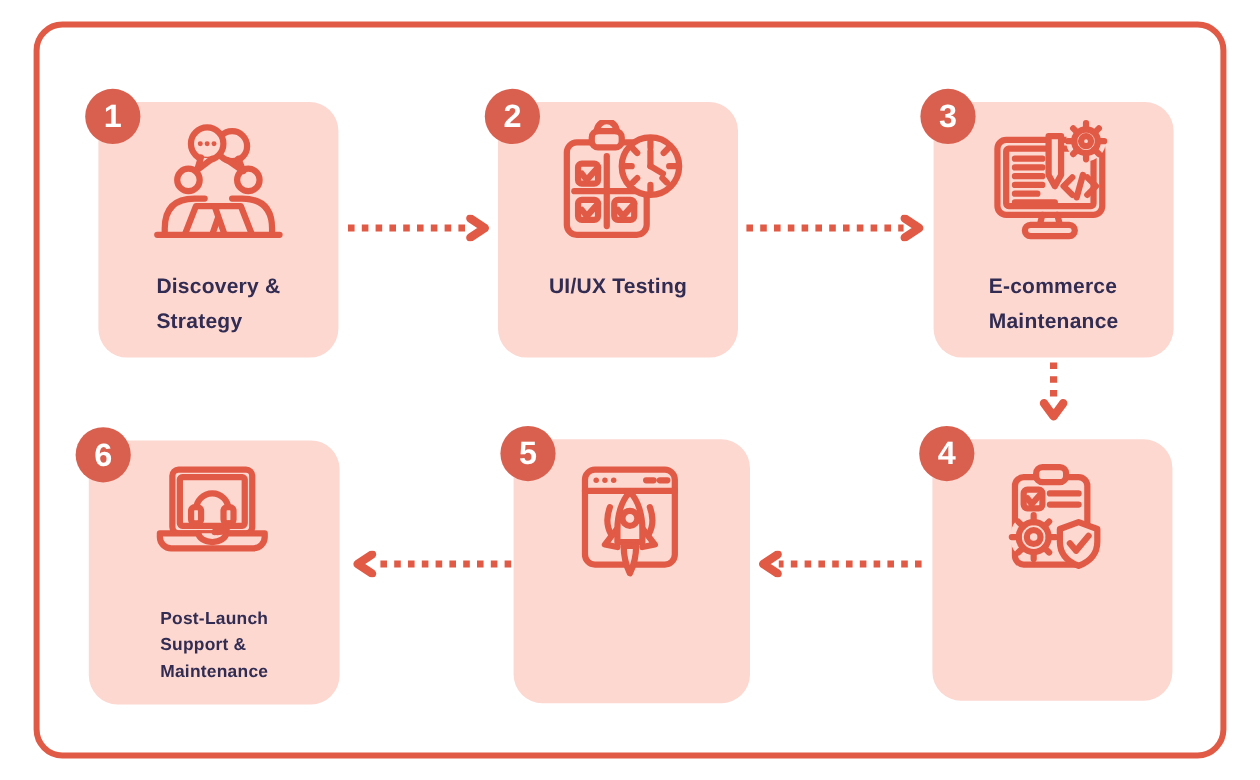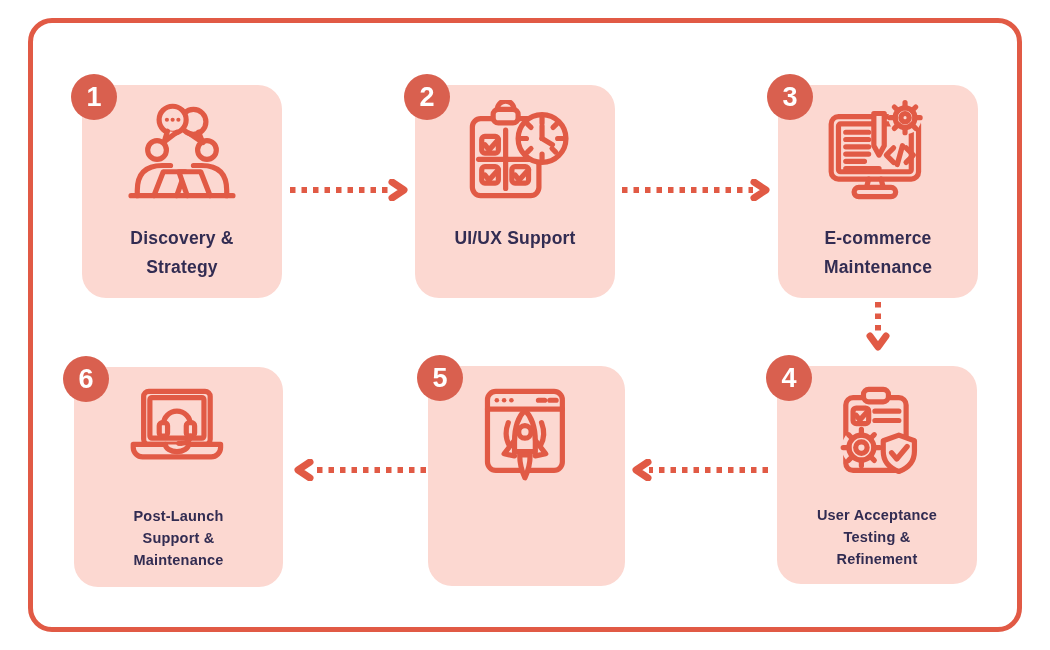--- a/index.html
+++ b/index.html
@@ -33,21 +33,21 @@
 
   .iconbox{width:124px;height:108px;display:flex;align-items:center;justify-content:center;}
   .ic{width:118px;height:104px;display:block;}
   .ic path,.ic rect,.ic circle{fill:none;stroke:var(--accent);stroke-width:5;
     stroke-linecap:round;stroke-linejoin:round;}
   .ic .fbg{fill:var(--card-bg);}
   .ic .fbgonly{fill:var(--card-bg);stroke:none;}
   .ic .dot{fill:var(--accent);stroke:none;}
 
   .lbl{margin-top:18px;color:var(--text);font-weight:bold;font-size:17.5px;
-    line-height:1.68;text-align:center;white-space:pre-line;letter-spacing:.2px;}
+    line-height:1.68;text-align:left;white-space:pre-line;letter-spacing:.2px;}
   .lbl.small{font-size:14.5px;line-height:1.5;}
 
   .arrow{position:absolute;}
   .arrow path{fill:none;stroke:var(--accent);}
   .arrow .dash{stroke-width:6;stroke-dasharray:5.5 6;stroke-linecap:butt;}
   .arrow .head{stroke-width:7;stroke-linecap:round;stroke-linejoin:round;}
 </style>
 </head>
 <body>
 
@@ -93,21 +93,21 @@
         <rect x="23" y="64" width="16" height="16" rx="3"></rect>
         <path d="M26,72 l4,5 l9,-10"></path>
         <rect x="52" y="64" width="16" height="16" rx="3"></rect>
         <path d="M55,72 l4,5 l9,-10"></path>
         <circle cx="81" cy="37" r="23" class="fbg"></circle>
         <path d="M81,17 v5 M81,52 v5 M61,37 h5 M96,37 h5 M66.9,22.9 l3.5,3.5 M90.6,46.6 l3.5,3.5 M95.1,22.9 l-3.5,3.5 M70.4,46.6 l-3.5,3.5"></path>
         <path d="M81,37 V25"></path>
         <path d="M81,37 L91,43"></path>
       </svg>
     </div>
-    <div class="lbl">UI/UX Support</div>
+    <div class="lbl">UI/UX Testing</div>
   </div>
 
   <div class="card c3">
     <div class="badge">3</div>
     <div class="iconbox">
       <svg class="ic" viewBox="0 0 110 100" aria-hidden="true">
         <rect x="10" y="16" width="84" height="60" rx="7"></rect>
         <rect x="17" y="23" width="70" height="46" rx="2"></rect>
         <path d="M46,76 L44,84 M58,76 L60,84"></path>
         <rect x="32" y="84" width="40" height="9" rx="4.5"></rect>
@@ -134,23 +134,20 @@
         <path d="M35,33 l3.5,4.5 l8,-9"></path>
         <path d="M53,29 H76 M53,38 H76"></path>
         <circle cx="40" cy="64" r="19" class="fbgonly"></circle>
         <circle cx="40" cy="64" r="12"></circle>
         <circle cx="40" cy="64" r="5.5"></circle>
         <path d="M52,64 h5.5 M28,64 h-5.5 M40,76 v5.5 M40,52 v-5.5 M48.5,72.5 l3.9,3.9 M31.5,72.5 l-3.9,3.9 M31.5,55.5 l-3.9,-3.9 M48.5,55.5 l3.9,-3.9"></path>
         <path d="M76,52 l15,5.5 v10 c0,10.5 -7,16.5 -15,19.5 c-8,-3 -15,-9 -15,-19.5 v-10 z" class="fbg"></path>
         <path d="M69,69 l5,6 l10,-12"></path>
       </svg>
     </div>
-    <div class="lbl small">User Acceptance
-Testing &amp;
-Refinement</div>
   </div>
 
   <div class="card c5">
     <div class="badge">5</div>
     <div class="iconbox">
       <svg class="ic" viewBox="0 0 110 100" aria-hidden="true">
         <rect x="17" y="10" width="72" height="76" rx="8"></rect>
         <path d="M17,27 H89"></path>
         <circle cx="26" cy="18.5" r="2.2" class="dot"></circle>
         <circle cx="33" cy="18.5" r="2.2" class="dot"></circle>

